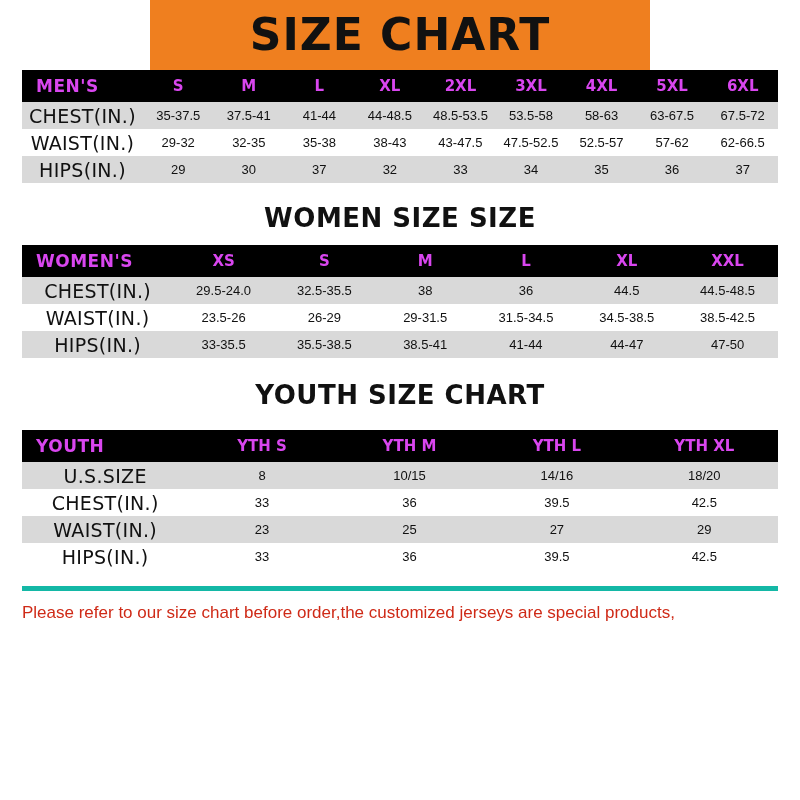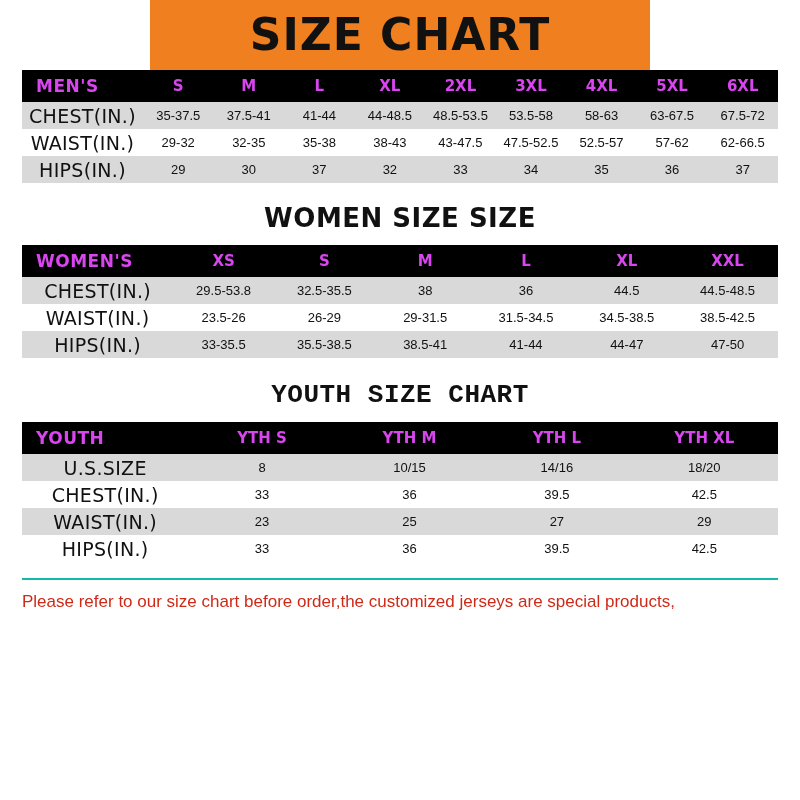--- a/index.html
+++ b/index.html
@@ -60,21 +60,21 @@
   .section-title {
     text-align: center;
     font-family: "DejaVu Sans", sans-serif;
     font-weight: bold;
     font-size: 26px;
     color: #111111;
     letter-spacing: 0.5px;
   }
   .title-man { margin: 16px 0 10px 0; }
   .title-women { margin: 20px 0 12px 0; }
-  .title-youth { margin: 22px 0 12px 0; font-family: Liberation Mono, monospace; }
+  .title-youth { margin: 22px 0 20px 0; }
 
   table.size-table {
     width: 100%;
     border-collapse: collapse;
     table-layout: fixed;
     font-size: 13px;
     color: #111111;
   }
   table.size-table th,
   table.size-table td {
@@ -111,21 +111,21 @@
     background: #ffffff;
   }
 
   
   .men-table col.c0 { width: 16%; }
   .women-table col.c0 { width: 20%; }
   .youth-table col.c0 { width: 22%; }
 
   .footer-note {
     margin-top: 16px;
-    border-top: 2px solid #14b8a6;
+    border-top: 5px solid #14b8a6;
     padding-top: 10px;
     color: #cf2a17;
     font-size: 17px;
     line-height: 1.45;
     text-align: left;
   }
 </style>
 </head>
 <body>
 
@@ -222,21 +222,21 @@
           <th>S</th>
           <th>M</th>
           <th>L</th>
           <th>XL</th>
           <th>XXL</th>
         </tr>
       </thead>
       <tbody>
         <tr class="row-shade">
           <td class="first-col">CHEST(IN.)</td>
-          <td>29.5-53.8</td>
+          <td>29.5-24.0</td>
           <td>32.5-35.5</td>
           <td>38</td>
           <td>36</td>
           <td>44.5</td>
           <td>44.5-48.5</td>
         </tr>
         <tr class="row-plain">
           <td class="first-col">WAIST(IN.)</td>
           <td>23.5-26</td>
           <td>26-29</td>

